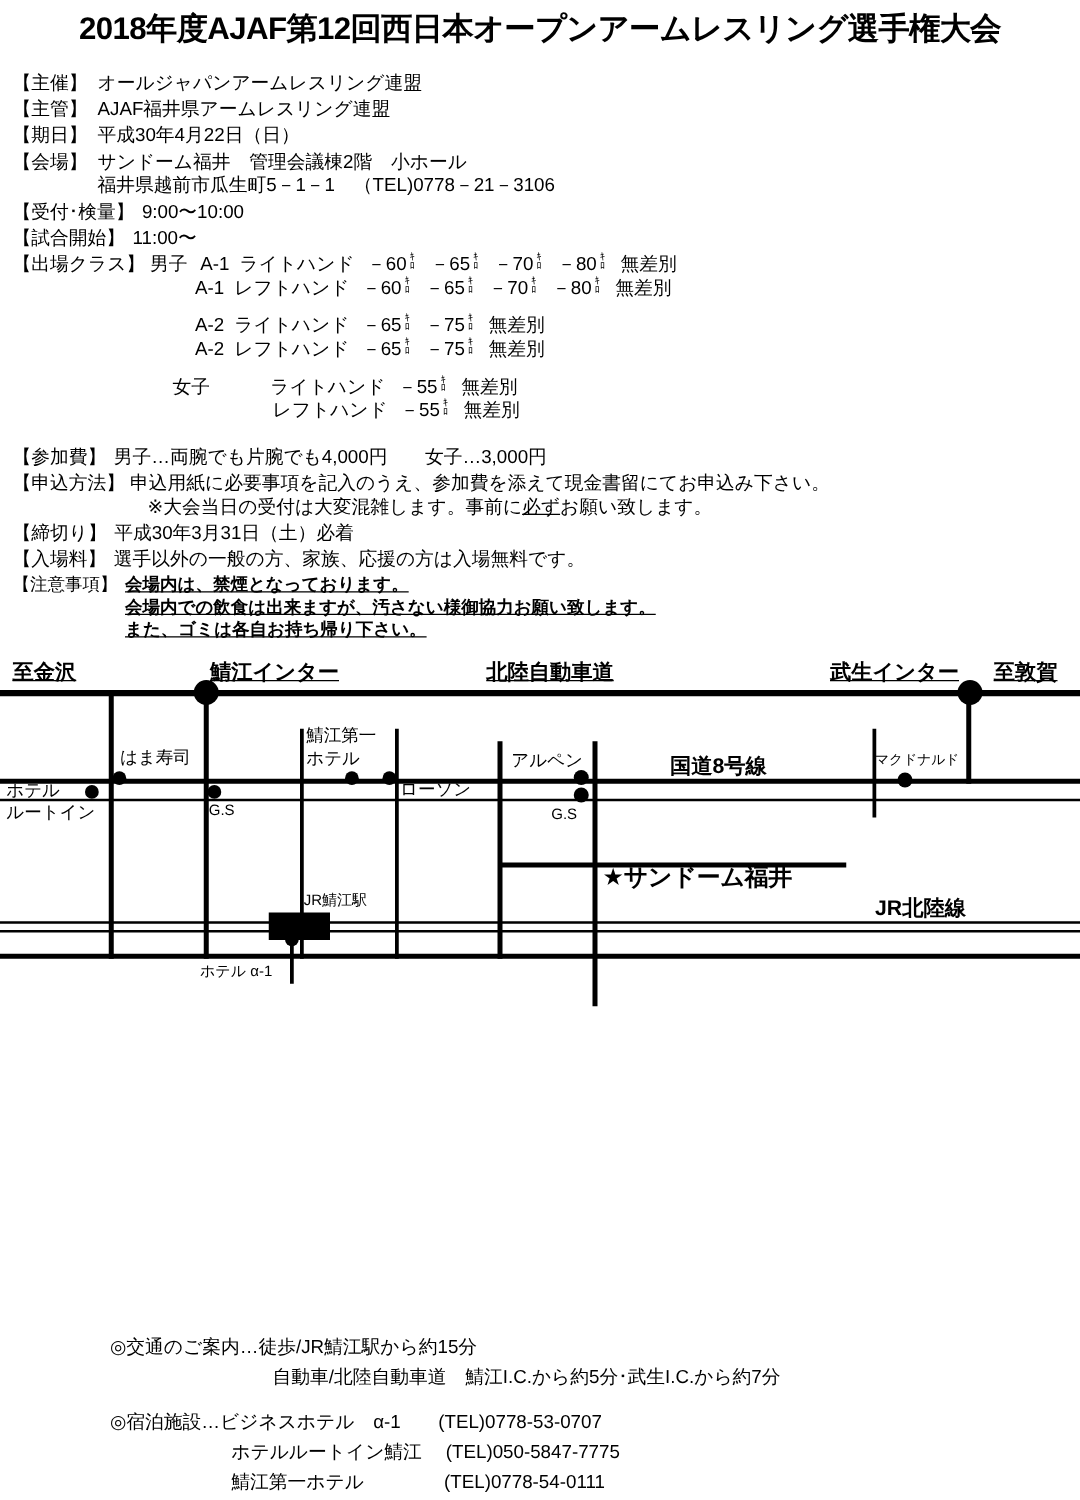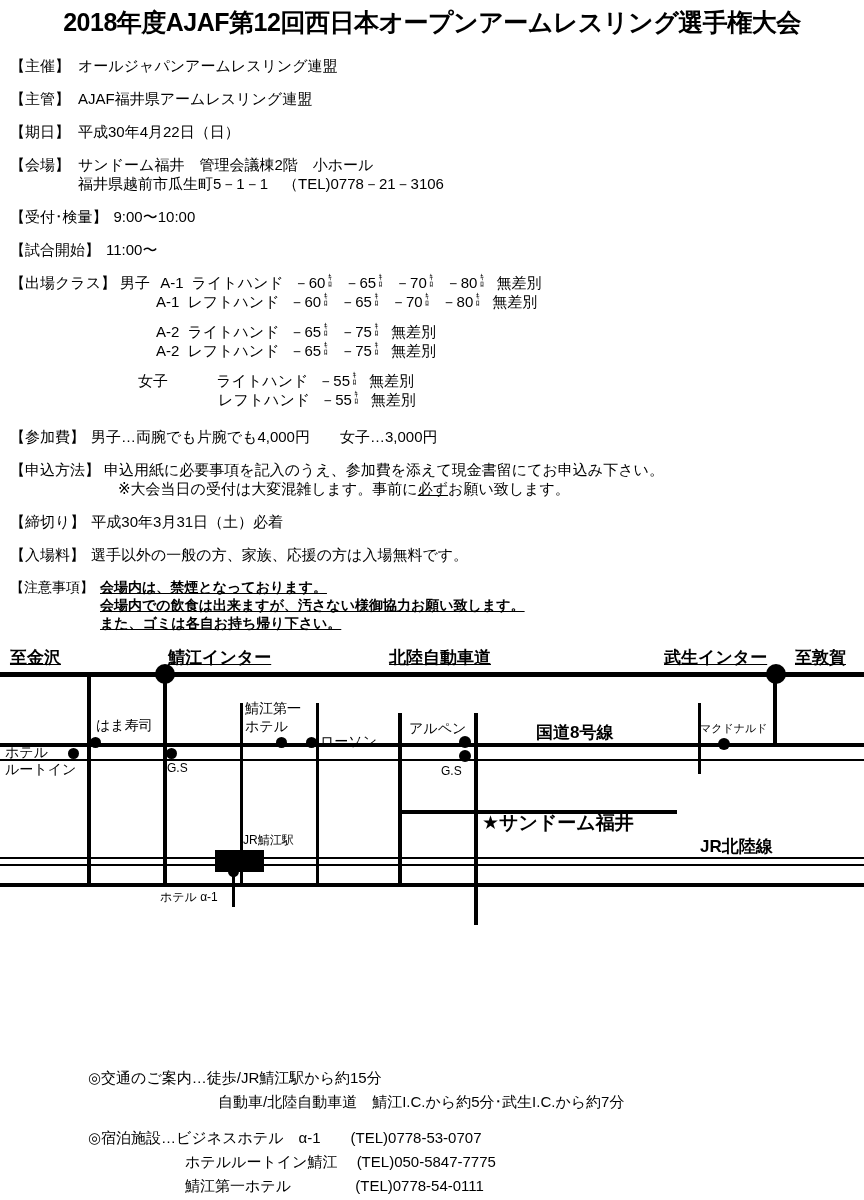--- a/index.html
+++ b/index.html
@@ -27,21 +27,21 @@
   
   .row{
     display:flex;
     align-items:flex-start;
     padding-left:10px;
     white-space:nowrap;
   }
   .label{flex:0 0 auto;}
   .val{flex:0 0 auto;}
   .gap{display:inline-block;}
-  .mt14{margin-top:14px;}
+  .mt14{margin-top:2px;}
   .mt18{margin-top:18px;}
 
   
   .kilo{
     display:inline-block;
     font-size:8px;
     line-height:7px;
     text-align:center;
     vertical-align:0px;
     transform:translateY(-1px);
@@ -222,21 +222,21 @@
     <div class="dot" style="left:228px;top:219px;width:11px;height:11px;"></div>
 
     <div class="station" style="left:215px;top:203px;width:49px;height:22px;"></div>
 
     <div class="mlabel" style="left:96px;top:71px;">はま寿司</div>
     <div class="mlabel" style="left:5px;top:98px;">ホテル</div>
     <div class="mlabel" style="left:5px;top:115px;">ルートイン</div>
     <div class="mlabel sm" style="left:167px;top:114px;">G.S</div>
     <div class="mlabel" style="left:245px;top:54px;">鯖江第一</div>
     <div class="mlabel" style="left:245px;top:72px;">ホテル</div>
-    <div class="mlabel" style="left:320px;top:87px;">ローソン</div>
+    <div class="mlabel" style="left:320px;top:97px;">ローソン</div>
     <div class="mlabel" style="left:409px;top:74px;">アルペン</div>
     <div class="mlabel sm" style="left:441px;top:117px;">G.S</div>
     <div class="mlabel xs" style="left:700px;top:74px;">マクドナルド</div>
     <div class="mlabel sm" style="left:243px;top:186px;">JR鯖江駅</div>
     <div class="mlabel big" style="left:482px;top:168px;">★サンドーム福井</div>
     <div class="mlabel sm" style="left:160px;top:243px;">ホテル α-1</div>
   </div>
 
   <div class="binfo">
     <div class="l" style="padding-left:88px">◎交通のご案内…徒歩/JR鯖江駅から約15分</div>

